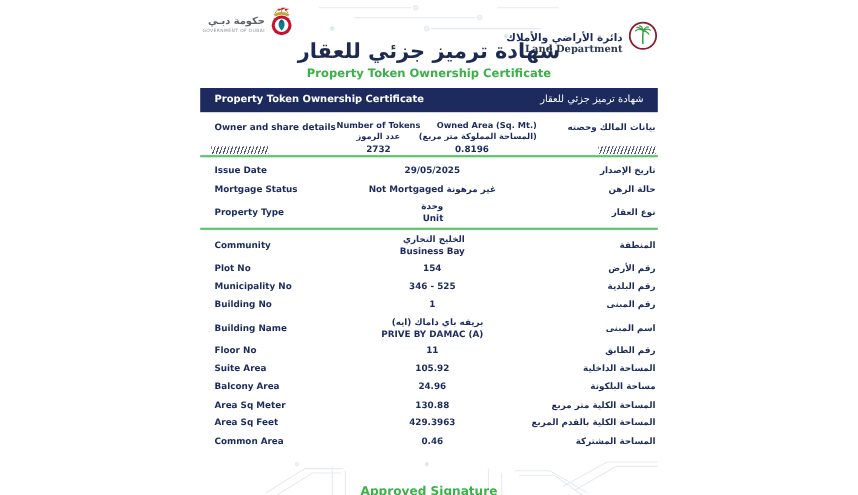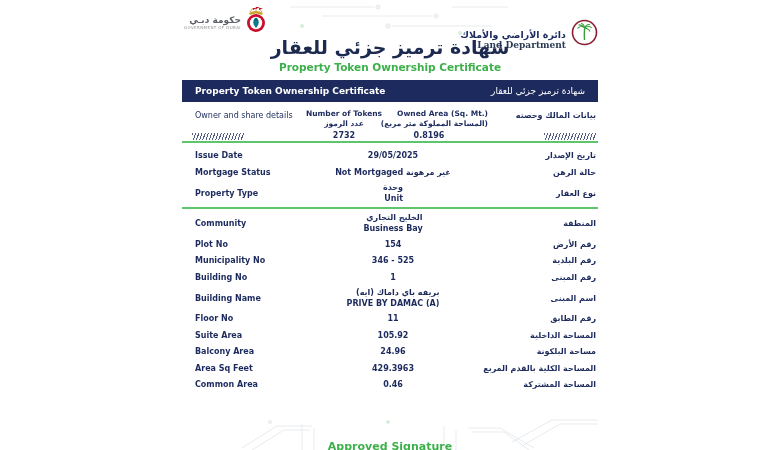--- a/index.html
+++ b/index.html
@@ -33,21 +33,21 @@
   
   .navy-bar { position:absolute; top:80px; left:0; width:100%; height:22px;
               background:var(--navy,#1c2a5e); color:#fff; display:flex;
               align-items:center; justify-content:space-between; padding:0 13px; }
   .navy-bar .en { font-size:9px; font-weight:bold; }
   .navy-bar .ar { font-size:9px; direction:rtl; }
 
   
   .owner { position:absolute; top:107px; left:0; width:100%; height:34px;
            color:var(--navy,#1f2d5a); }
-  .o-label-en { position:absolute; left:13px; top:4px; font-size:8px; font-weight:normal; }
+  .o-label-en { position:absolute; left:13px; top:4px; font-size:8px; font-weight:bold; }
   .o-tokens  { position:absolute; left:112px; width:100px; top:2px; text-align:center;
                font-size:7.5px; font-weight:bold; line-height:10px; }
   .o-area    { position:absolute; left:188px; width:118px; top:2px; text-align:right;
                font-size:7.5px; font-weight:bold; line-height:10px; }
   .o-label-ar { position:absolute; right:2px; top:4px; font-size:8px; font-weight:bold; direction:rtl; }
   .o-val { position:absolute; top:24px; font-size:8px; font-weight:bold; text-align:center; }
   .redact { position:absolute; top:26px; width:52px; height:7px; opacity:.85;
             background:repeating-linear-gradient(110deg,#33406e 0 1px,transparent 1px 3px); }
   .green-line { position:absolute; left:0; width:100%; height:1.5px;
                 background:var(--line-green,#5ec56d); }
@@ -239,20 +239,27 @@
       </div>
 
       <div class="row">
         <div class="row-label-en">Balcony Area</div>
         <div class="row-value">
             <div dir="auto">24.96</div>
           </div>
         <div class="row-label-ar">مساحة البلكونة</div>
       </div>
 
+      <div class="row">
+        <div class="row-label-en">Area Sq Meter</div>
+        <div class="row-value">
+            <div dir="auto">130.88</div>
+          </div>
+        <div class="row-label-ar">المساحة الكلية متر مربع</div>
+      </div>
 
       <div class="row">
         <div class="row-label-en">Area Sq Feet</div>
         <div class="row-value">
             <div dir="auto">429.3963</div>
           </div>
         <div class="row-label-ar">المساحة الكلية بالقدم المربع</div>
       </div>
 
       <div class="row">

